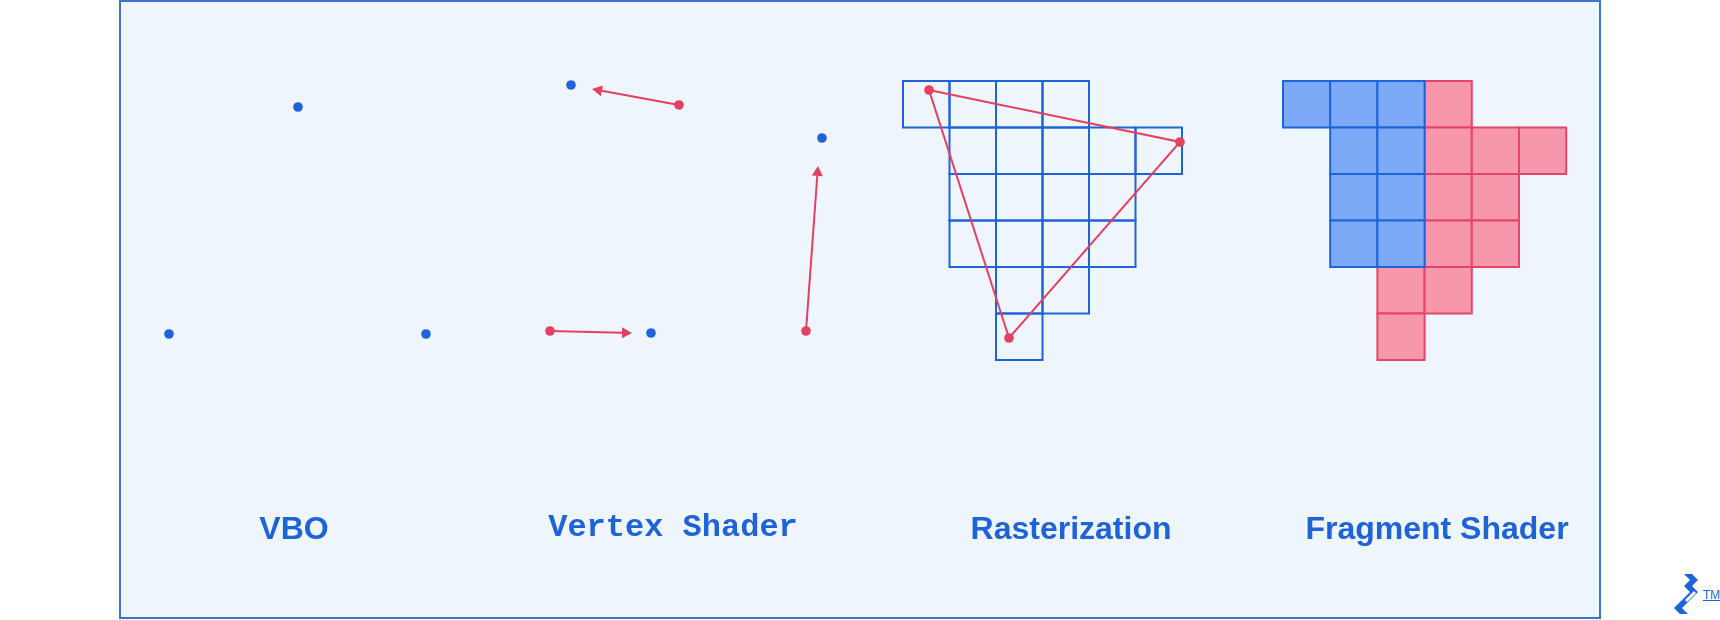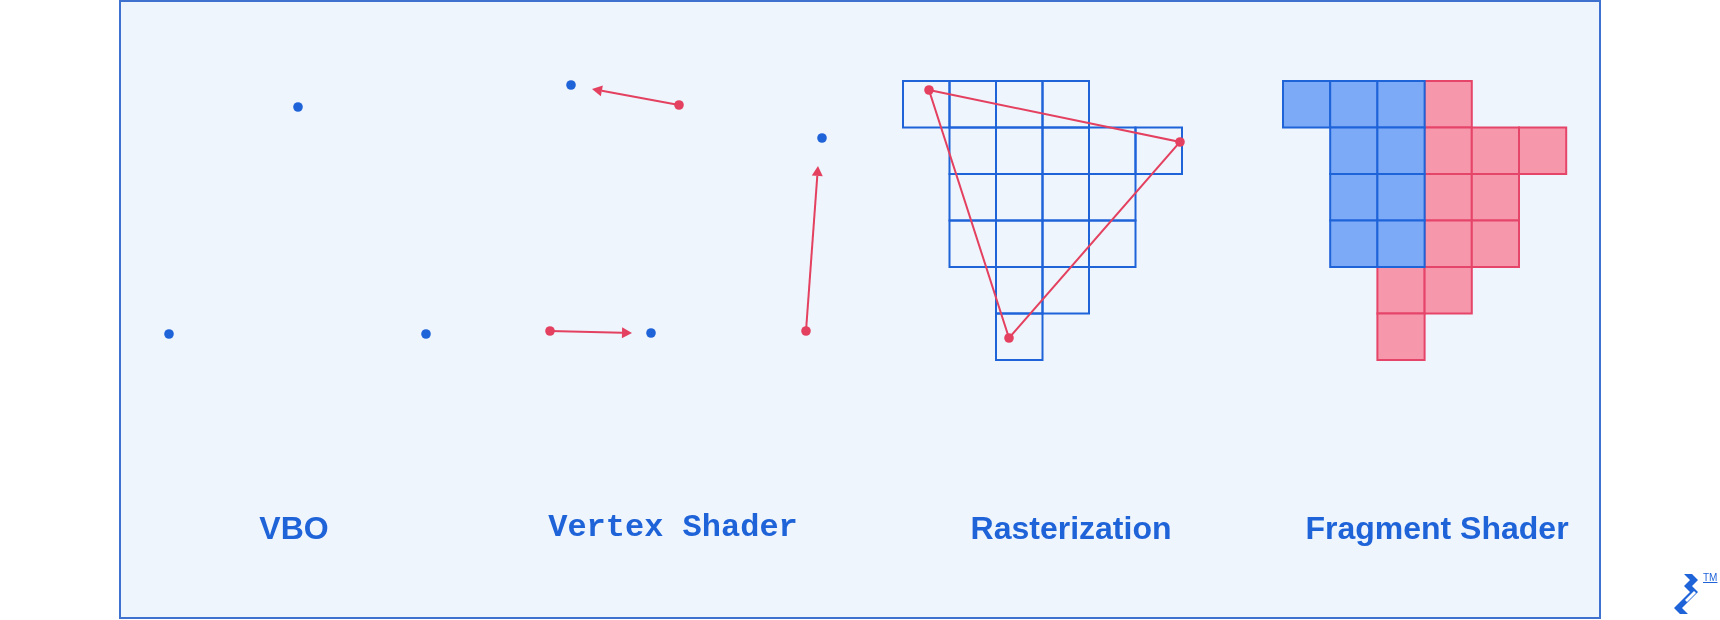--- a/index.html
+++ b/index.html
@@ -11,21 +11,21 @@
     position: absolute; left: 119px; top: 0px; width: 1478px; height: 615px;
     background: #eef5fd; border: 2px solid #3f72cf;
   }
   #diagram { position: absolute; left: 0; top: 0; }
   .stage-label {
     position: absolute; top: 508px; height: 40px; line-height: 40px;
     font-size: 32px; font-weight: bold; color: #1f63d9; text-align: center;
     white-space: nowrap; transform: translateX(-50%);
   }
   #logo { position: absolute; left: 1668px; top: 568px; width: 52px; height: 52px; }
-  #tm { position: absolute; left: 1703px; top: 572px; font-size: 10px; color: #1f63d9; text-decoration: underline; }
+  #tm { position: absolute; left: 1703px; top: 588px; font-size: 12px; color: #1f63d9; text-decoration: underline; }
 </style>
 </head>
 <body>
 
 <div id="frame"></div>
 
 <svg id="diagram" width="1720" height="620" xmlns="http://www.w3.org/2000/svg">
   <g id="g-vbo">
       <circle cx="298" cy="107" r="4.8" fill="#1f63d9"></circle>
       <circle cx="169" cy="334" r="4.8" fill="#1f63d9"></circle>

